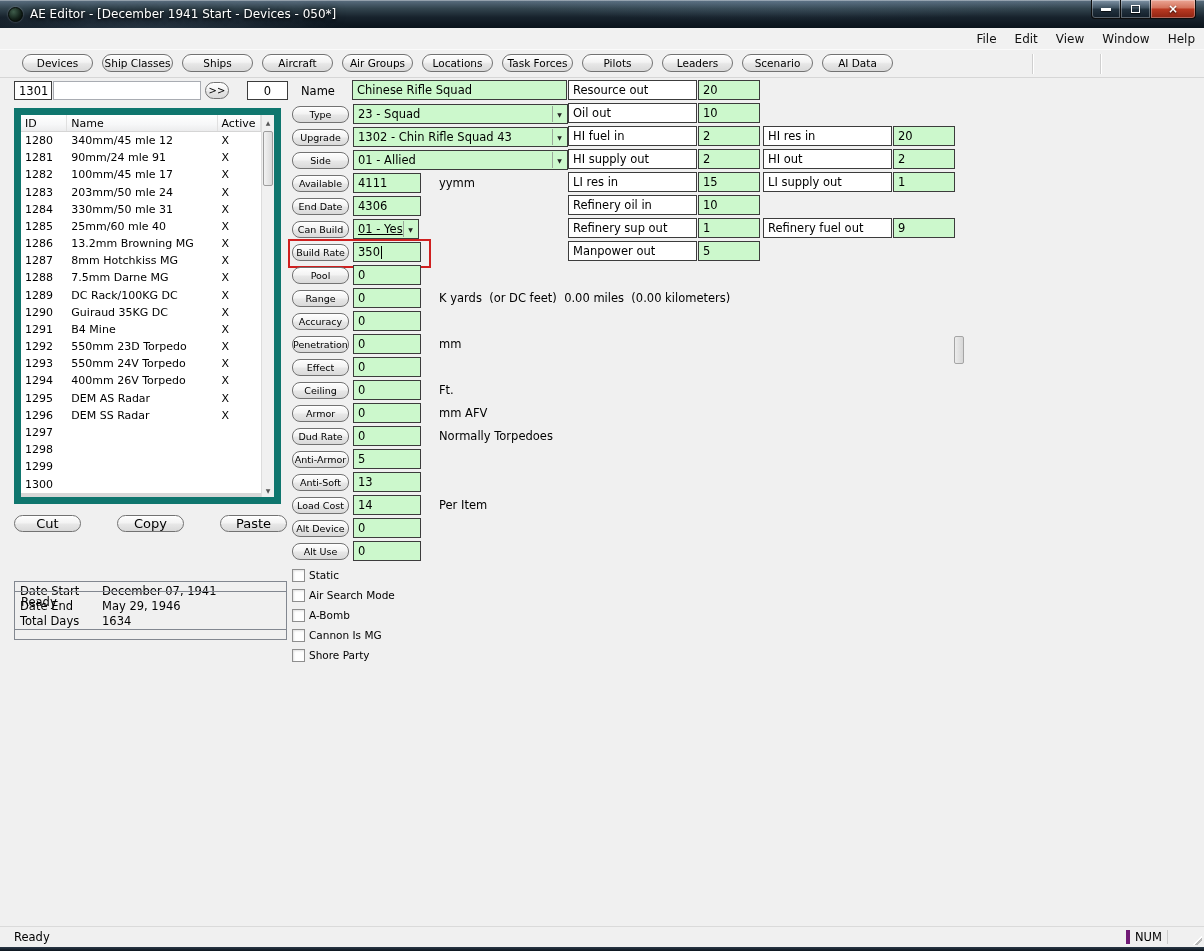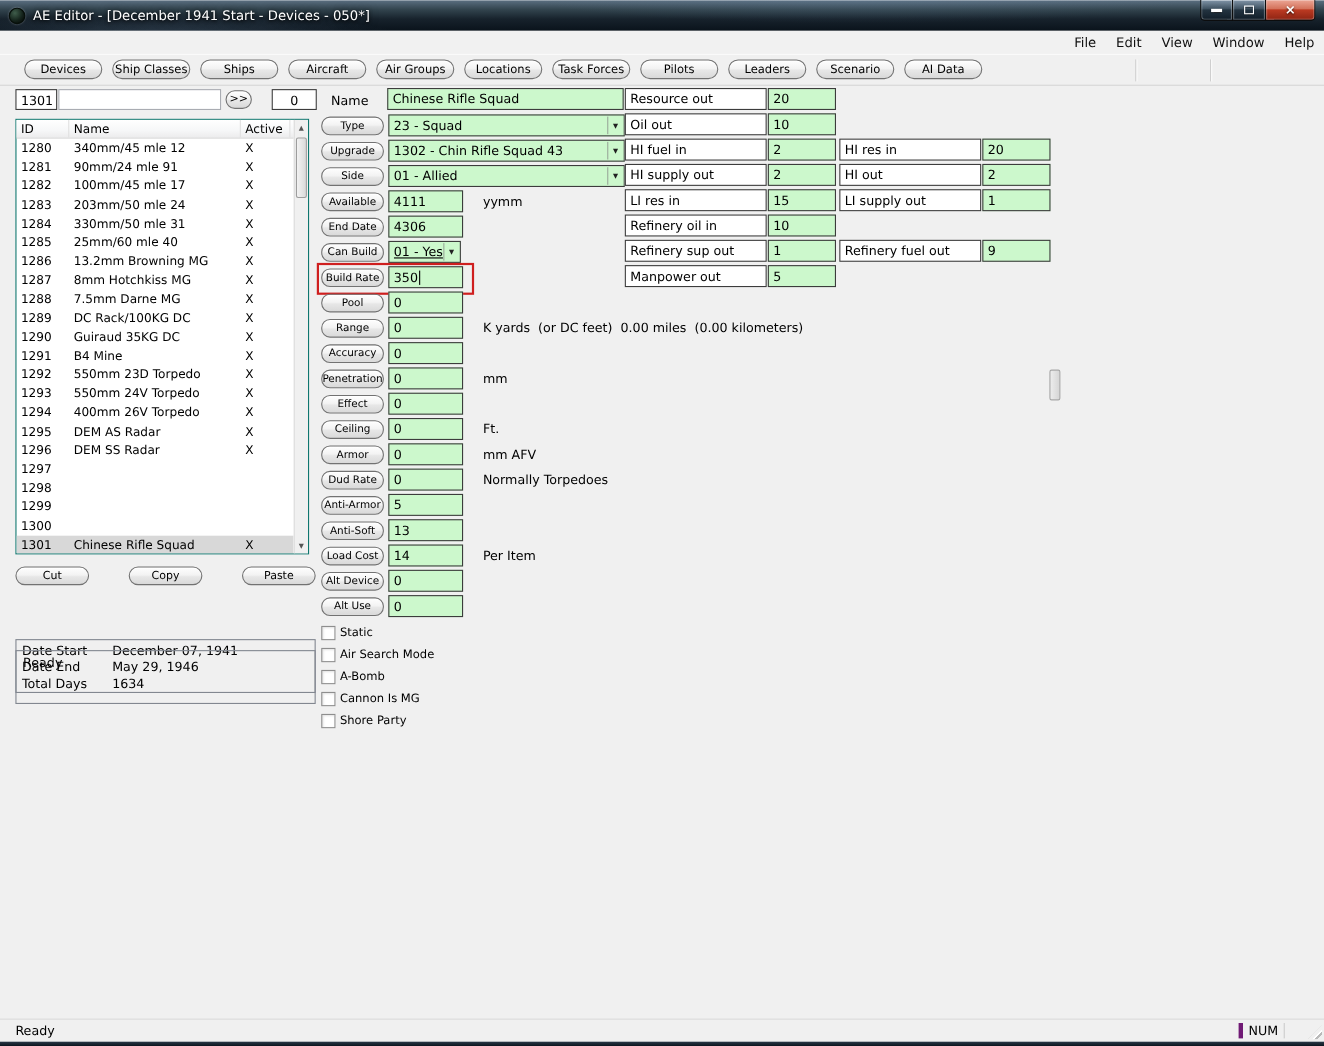--- a/index.html
+++ b/index.html
@@ -44,38 +44,38 @@
   .tab-btn { width:71px; height:18px; font-size:10.5px; }
   .toolbar-sep { position:absolute; top:4px; height:20px; width:2px; border-left:1px solid #cfcfcf; border-right:1px solid #ffffff; }
 
   
   .boxed { background:#fff; border:1px solid #3c3c3c; font-size:11.5px; display:flex; align-items:center; padding:0 4px; }
   .rec-id { position:absolute; left:14px; top:81px; width:38px; height:19px; }
   .search-input { position:absolute; left:53px; top:81px; width:148px; height:19px; border:1px solid #a9acb2; background:#fff; font-size:11.5px; padding:0 3px; font-family:inherit; }
   .go-btn { position:absolute; left:205px; top:82px; width:24px; height:17px; font-size:10px; }
   .counter { position:absolute; left:247px; top:81px; width:41px; height:19px; justify-content:center; }
 
-  .listview { position:absolute; left:14px; top:108px; width:267px; height:396px; background:#fff; border:1px solid #0f766e; }
+  .listview { position:absolute; left:14px; top:108px; width:267px; height:396px; background:#fff; border:7px solid #0f766e; }
   .lv-header { position:absolute; top:0; left:0; right:13px; height:17px; display:flex;
     background:linear-gradient(180deg,#ffffff,#f6f7f8 60%,#ececed); border-bottom:1px solid #d5d5d5; font-size:11px; }
   .lv-hcell { display:flex; align-items:center; padding-left:4px; border-right:1px solid #e0e0e0; }
   .lv-body { position:absolute; top:17px; left:0; right:13px; bottom:0; overflow:hidden; }
   .lv-row { height:17.18px; display:flex; font-size:11px; align-items:center; }
   .lv-row.selected { background:#d8d8d8; }
   .c-id { width:48px; padding-left:4px; }
   .c-name { width:156px; padding-left:4px; white-space:nowrap; overflow:hidden; }
   .c-active { width:45px; padding-left:4px; }
 
   .lv-scroll { position:absolute; top:0; right:0; bottom:0; width:13px; background:#f0f0f0; border-left:1px solid #dcdcdc; }
   .sb-btn { height:14px; display:flex; align-items:center; justify-content:center; font-size:6px; color:#555; }
   .sb-btn.down { position:absolute; bottom:0; left:0; right:0; }
   .sb-thumb { position:absolute; top:16px; left:1px; width:10px; height:55px;
     background:linear-gradient(90deg,#f2f2f2,#dadada); border:1px solid #9d9d9d; border-radius:2px; }
 
-  .edit-btn { position:absolute; top:515px; height:17px; width:67px; font-size:10px; }
+  .edit-btn { position:absolute; top:515px; height:17px; width:67px; font-size:13px; }
   .cut-btn { left:14px; } .copy-btn { left:117px; } .paste-btn { left:220px; }
 
   .info-box { position:absolute; left:14px; top:539px; width:273px; height:49px; border:1px solid #828790; padding:2px 0;margin-top:42px; }
   .info-row { display:flex; font-size:11.5px; line-height:15px; padding-left:5px; }
   .info-label { width:82px; }
   .ready-box { position:absolute; left:14px; top:591px; width:273px; height:49px; border:1px solid #828790; font-size:11.5px; padding:3px 6px; }
 
   
   .name-label { position:absolute; left:301px; top:84px; font-size:11.5px; }
   .green { background:#ccf8cc; border:1px solid #3c3c3c; font-size:11.5px; display:flex; align-items:center; padding:0 4px; }

